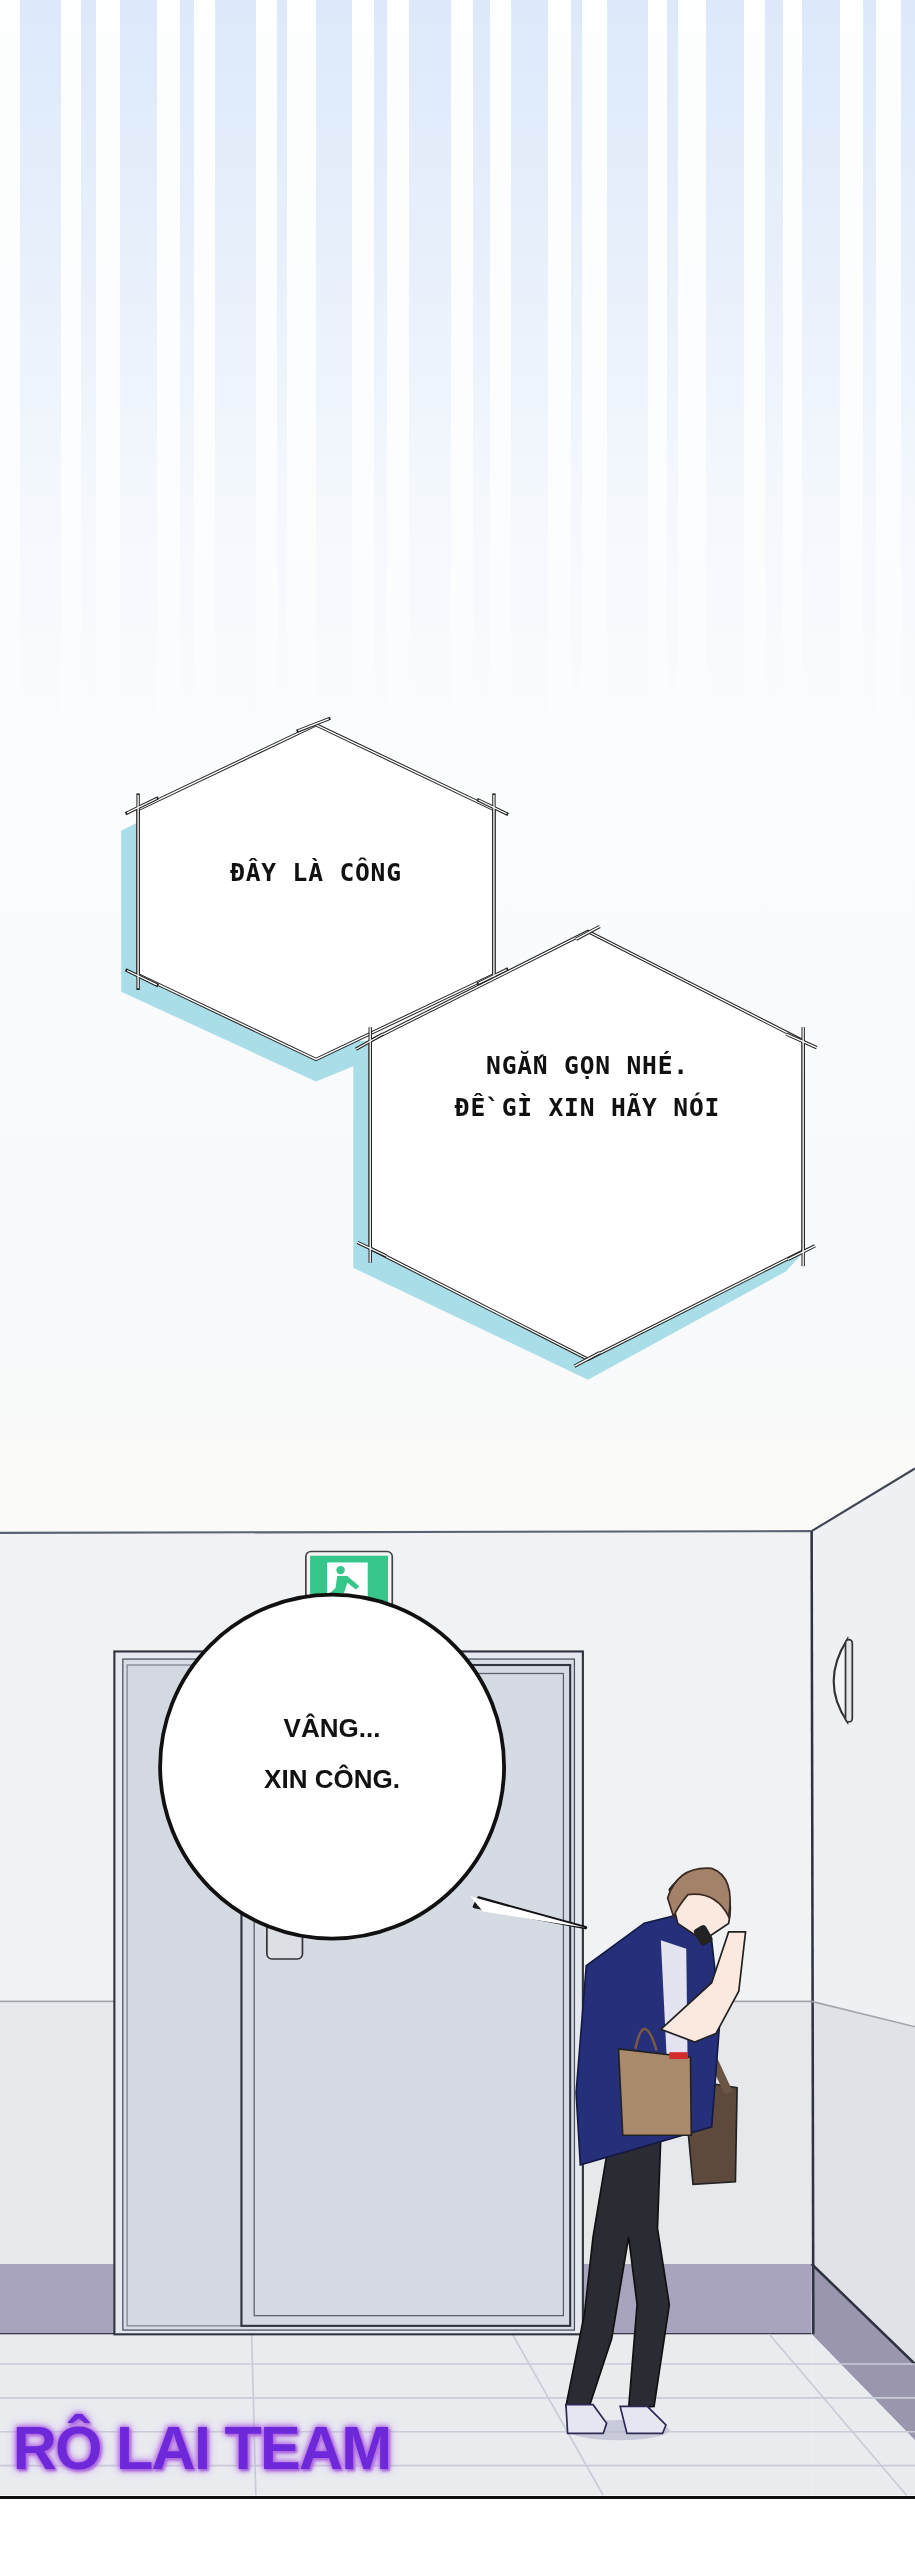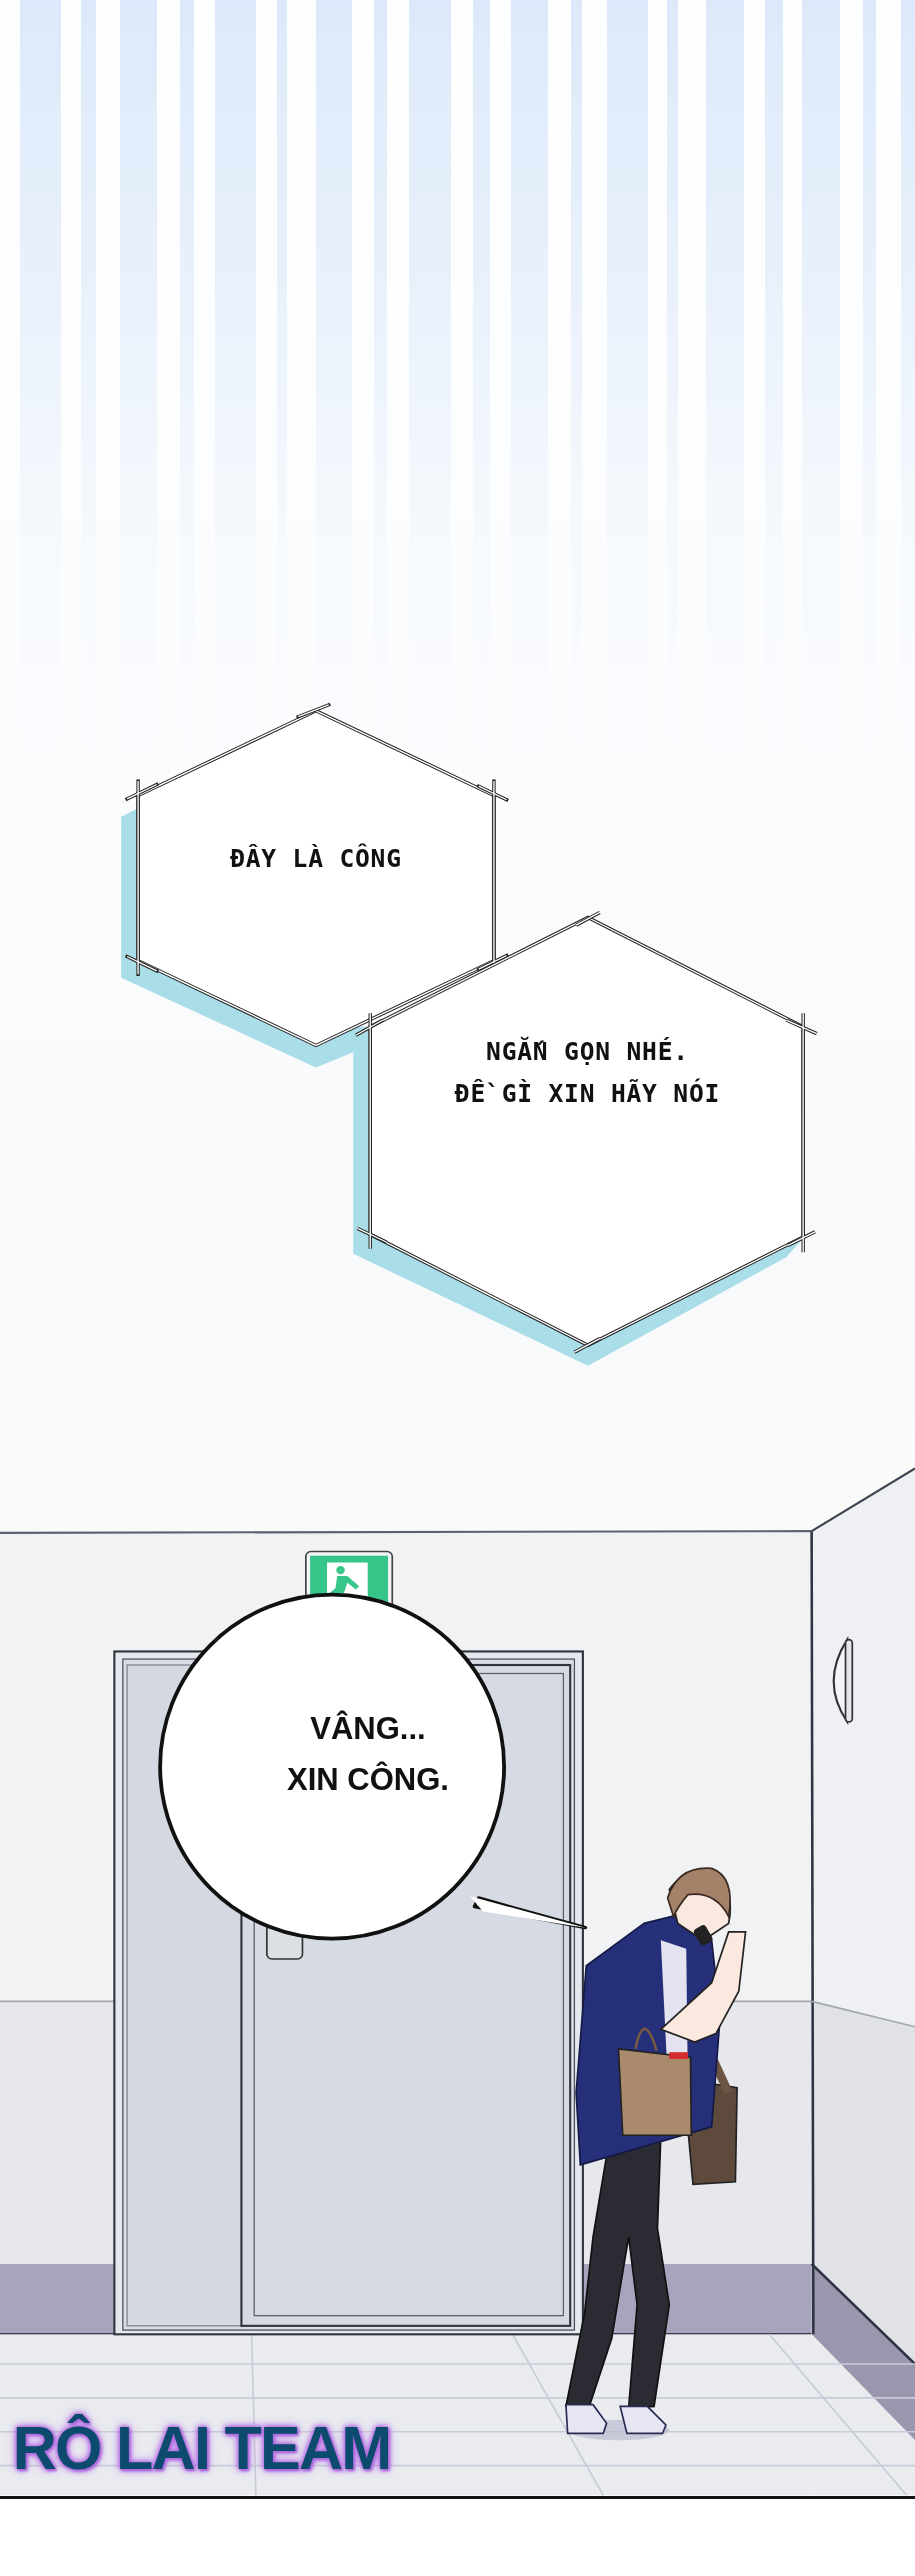--- a/index.html
+++ b/index.html
@@ -1,24 +1,24 @@
 <!DOCTYPE html>
 <html style="font-size:13.6px"><head>
 <meta charset="utf-8">
 <style>
   html, body { margin: 0; padding: 0; background: #ffffff; }
   body { width: 915px; height: 2576px; position: relative; overflow: hidden; font-family: "DejaVu Sans", sans-serif; }
   .abs { position: absolute; }
   #top-panel { left: 0; top: 0; width: 915px; height: 1491px; background: linear-gradient(#fdfefe 0px, #fbfcfe 763px, #f7f9fb 1271px, #fafaf9 1491px); }
   #stripes { left: 0; top: 0; width: 915px; height: 763px; }
   .stripe { position: absolute; top: 0; height: 763px; background: linear-gradient(#dde9fa 0%, #e8f0fb 35%, #f4f8fd 65%, rgba(255,255,255,0) 100%); }
-  #hexes { left: 0; top: 681px; width: 915px; height: 695px; }
+  #hexes { left: 0; top: 695px; width: 915px; height: 695px; }
   .hex-text { position: absolute; font-family: "DejaVu Sans Mono", monospace; font-size: 24.6px; line-height: 42px; color: #111; text-align: center; letter-spacing: 0.8px; font-weight: bold; }
-  .bubble-text { position: absolute; left: 160px; width: 344px; text-align: center; font-family: "Liberation Sans", sans-serif; font-size: 31px; line-height: 51px; color: #111; font-weight: bold; padding-left: 36px; }
-  #watermark { left: 12.7px; top: 2413px; font-family: "Liberation Sans", sans-serif; font-weight: bold; font-size: 61px; color: #0c4a6e; letter-spacing: -1.7px; text-shadow: 0 0 4.2px #b067e0, 0 0 6.8px #b067e0, 0 0 10.2px #c692ef, 1.7px 1.7px 2.5px #9a55d0; }
+  .bubble-text { position: absolute; left: 160px; width: 344px; text-align: center; font-family: "Liberation Sans", sans-serif; font-size: 26px; line-height: 51px; color: #111; font-weight: bold; }
+  #watermark { left: 12.7px; top: 2413px; font-family: "Liberation Sans", sans-serif; font-weight: bold; font-size: 61px; color: #6d28d9; letter-spacing: -1.7px; text-shadow: 0 0 4.2px #b067e0, 0 0 6.8px #b067e0, 0 0 10.2px #c692ef, 1.7px 1.7px 2.5px #9a55d0; }
   #page-bottom { left: 0; top: 2496px; width: 915px; height: 81px; background: #ffffff; border-top: 3.4px solid #111; }
 </style>
 </head>
 <body>
 
 <div id="top-panel" class="abs"></div>
 <div id="stripes" class="abs">
   <div class="stripe" style="left:20.3px;width:41px"></div>
   <div class="stripe" style="left:81px;width:15.3px"></div>
   <div class="stripe" style="left:120px;width:37px"></div>

